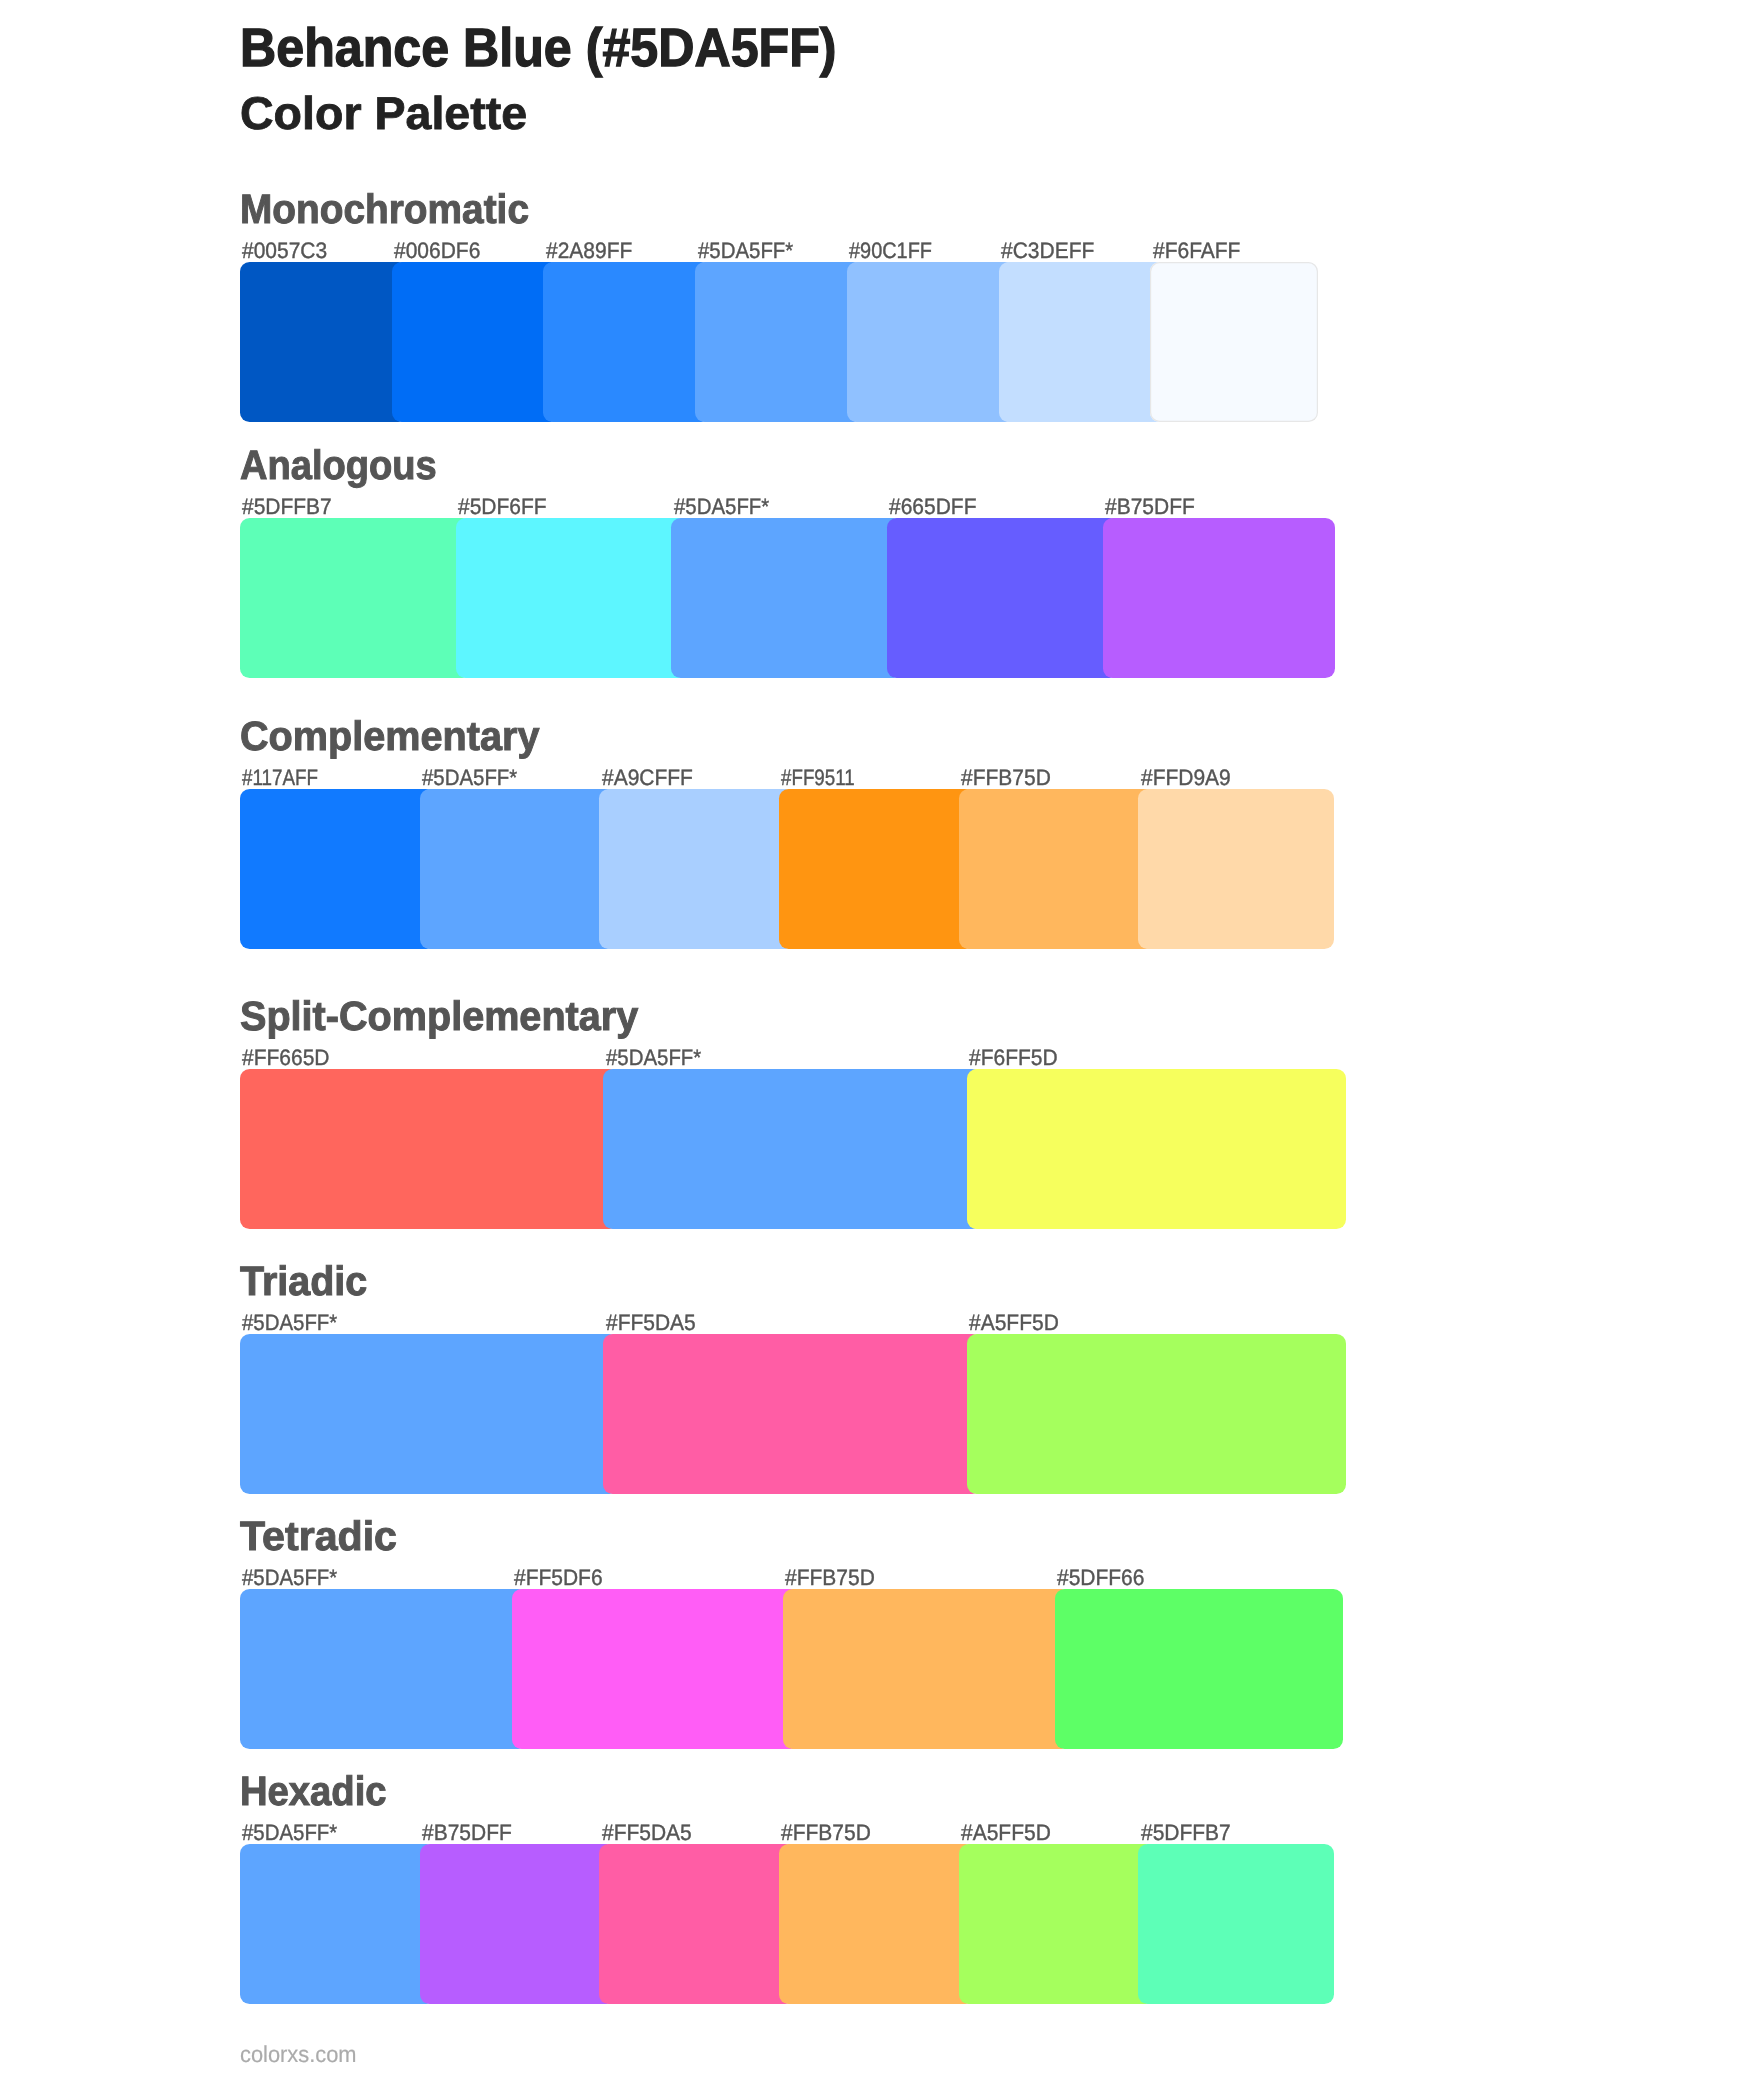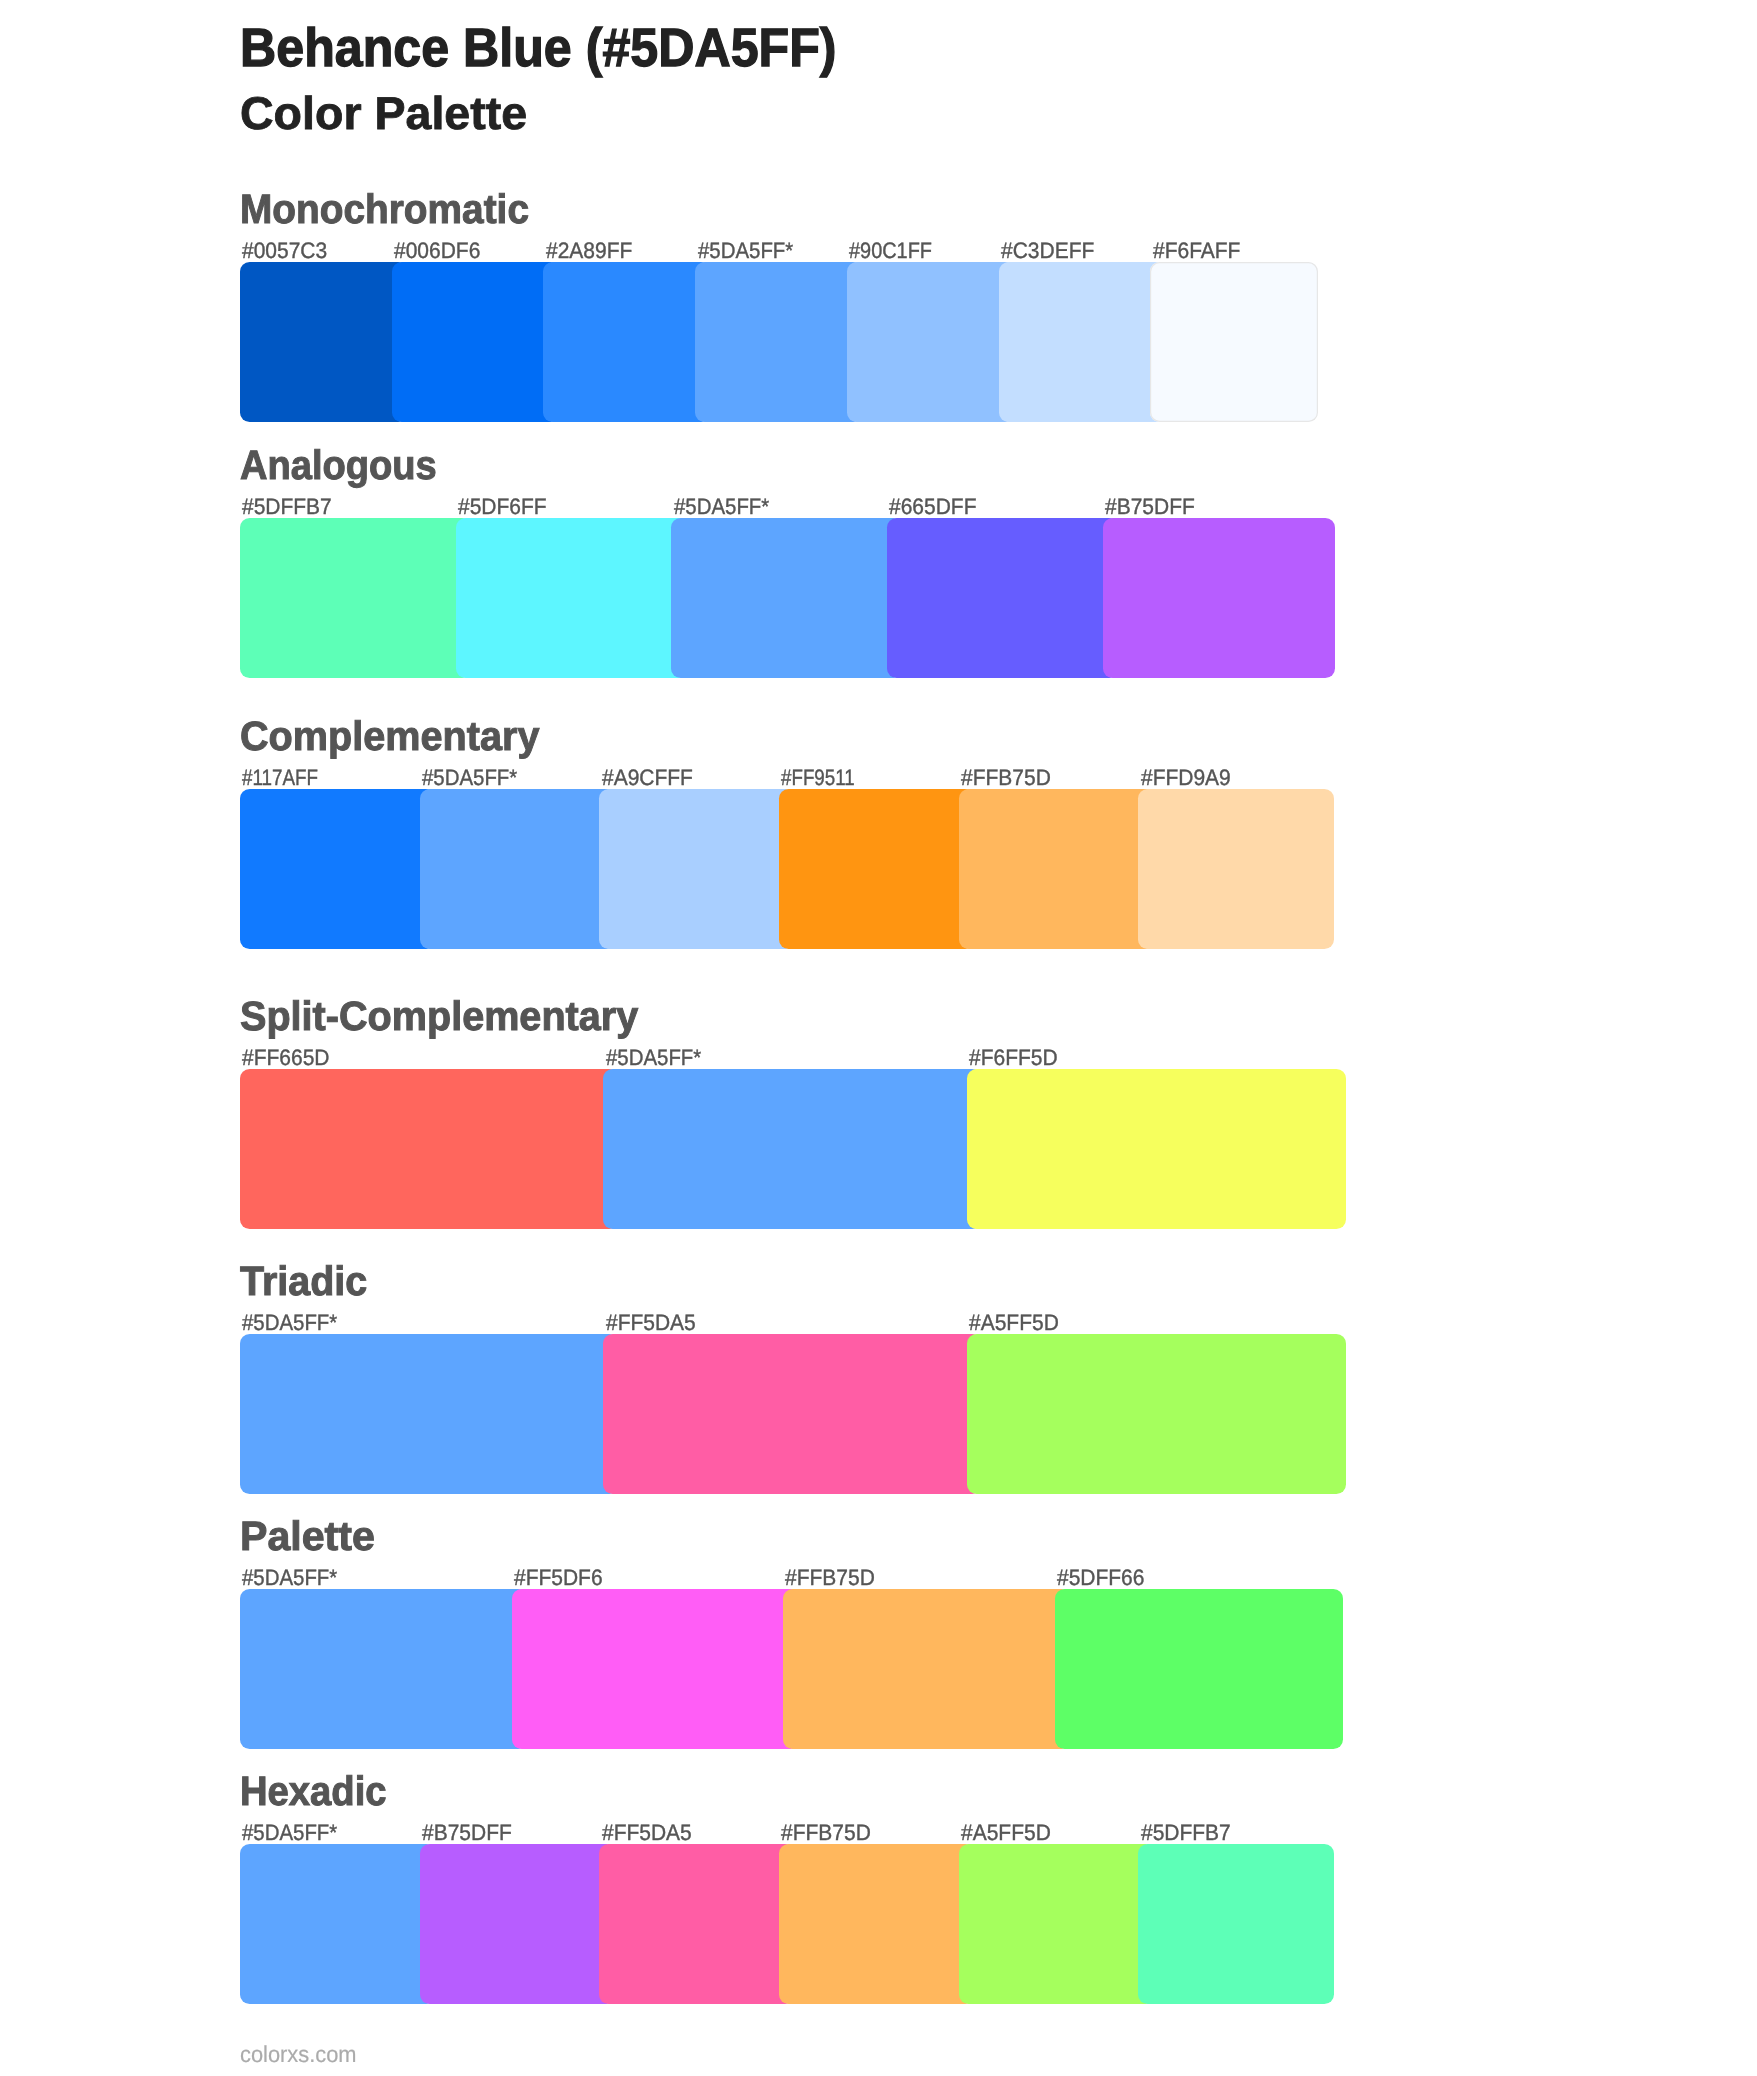--- a/index.html
+++ b/index.html
@@ -147,21 +147,21 @@
 <div class="swatches">
 <div class="label" style="left:2.4px; top:-22.4px; transform:scaleX(0.9111);">#5DA5FF*</div>
 <div class="label" style="left:366px; top:-22.4px; transform:scaleX(0.937);">#FF5DA5</div>
 <div class="label" style="left:729px; top:-22.4px; transform:scaleX(0.937);">#A5FF5D</div>
 <div class="swatch" style="left: 0px; width: 379px; background-color: rgb(93, 165, 255);"></div>
 <div class="swatch" style="left: 363px; width: 379px; background-color: rgb(255, 93, 165);"></div>
 <div class="swatch" style="left: 727px; width: 379px; background-color: rgb(165, 255, 93);"></div>
 </div>
 </div>
 <div class="section" style="top:1589px;">
-<div class="section-title" style="top:-73px; transform:scaleX(1.0033);">Palette</div>
+<div class="section-title" style="top:-73px; transform:scaleX(1.0033);">Tetradic</div>
 <div class="swatches">
 <div class="label" style="left:2.4px; top:-22.4px; transform:scaleX(0.9111);">#5DA5FF*</div>
 <div class="label" style="left:274px; top:-22.4px; transform:scaleX(0.937);">#FF5DF6</div>
 <div class="label" style="left:545px; top:-22.4px; transform:scaleX(0.937);">#FFB75D</div>
 <div class="label" style="left:817px; top:-22.4px; transform:scaleX(0.937);">#5DFF66</div>
 <div class="swatch" style="left: 0px; width: 288px; background-color: rgb(93, 165, 255);"></div>
 <div class="swatch" style="left: 272px; width: 288px; background-color: rgb(255, 93, 246);"></div>
 <div class="swatch" style="left: 543px; width: 288px; background-color: rgb(255, 183, 93);"></div>
 <div class="swatch" style="left: 815px; width: 288px; background-color: rgb(93, 255, 102);"></div>
 </div>

